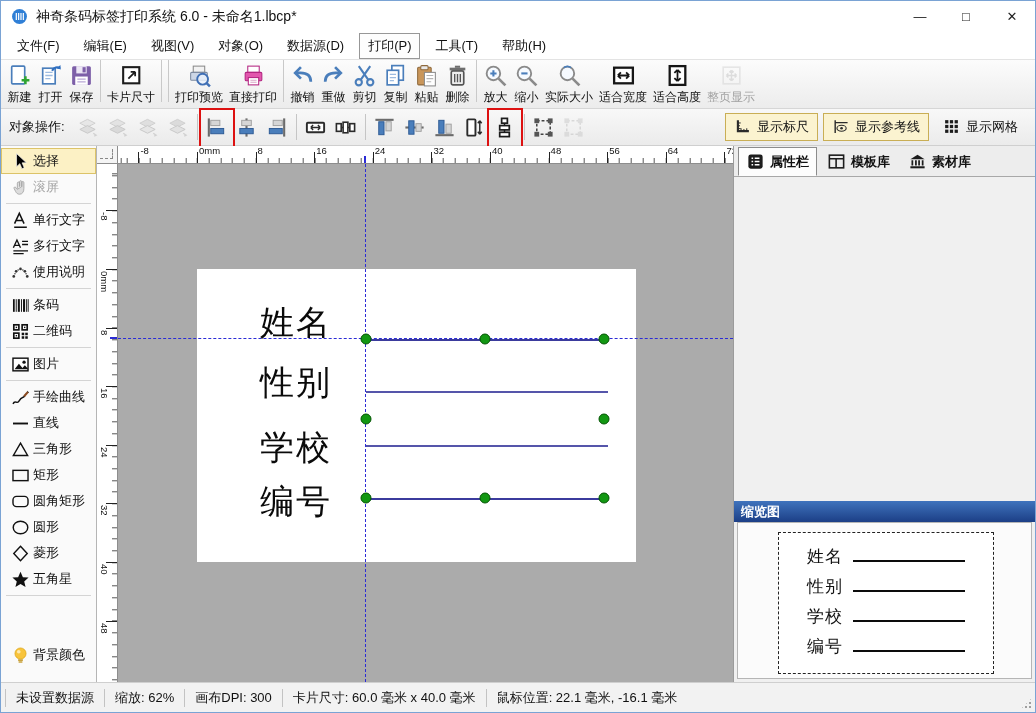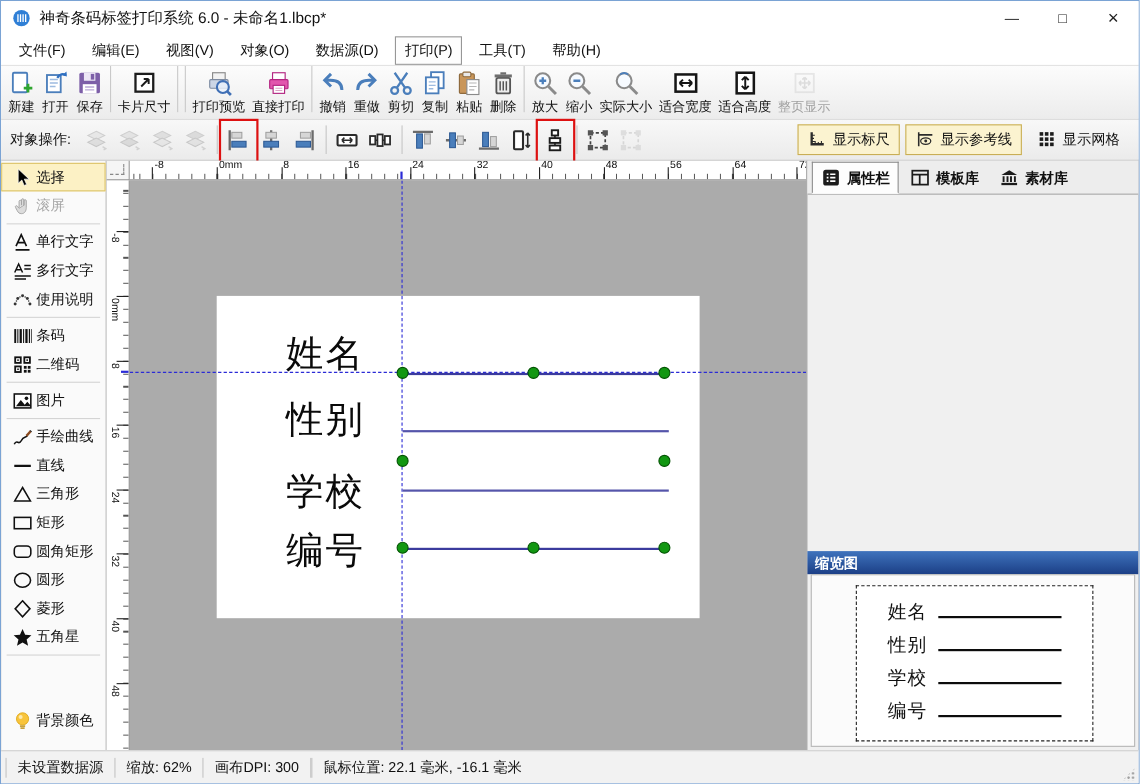--- a/index.html
+++ b/index.html
@@ -836,19 +836,22 @@
       </div>
       <div class="ssep"></div>
       <div class="sitem">
         <span>缩放: 62%</span>
       </div>
       <div class="ssep"></div>
       <div class="sitem">
         <span>画布DPI: 300</span>
       </div>
       <div class="ssep"></div>
+      <div class="sitem">
+        <span>卡片尺寸: 60.0 毫米 x 40.0 毫米</span>
+      </div>
       <div class="ssep"></div>
       <div class="sitem">
         <span>鼠标位置: 22.1 毫米, -16.1 毫米</span>
       </div>
       <div class="grip"></div>
     </div>
 </div>
 
 </body></html>

